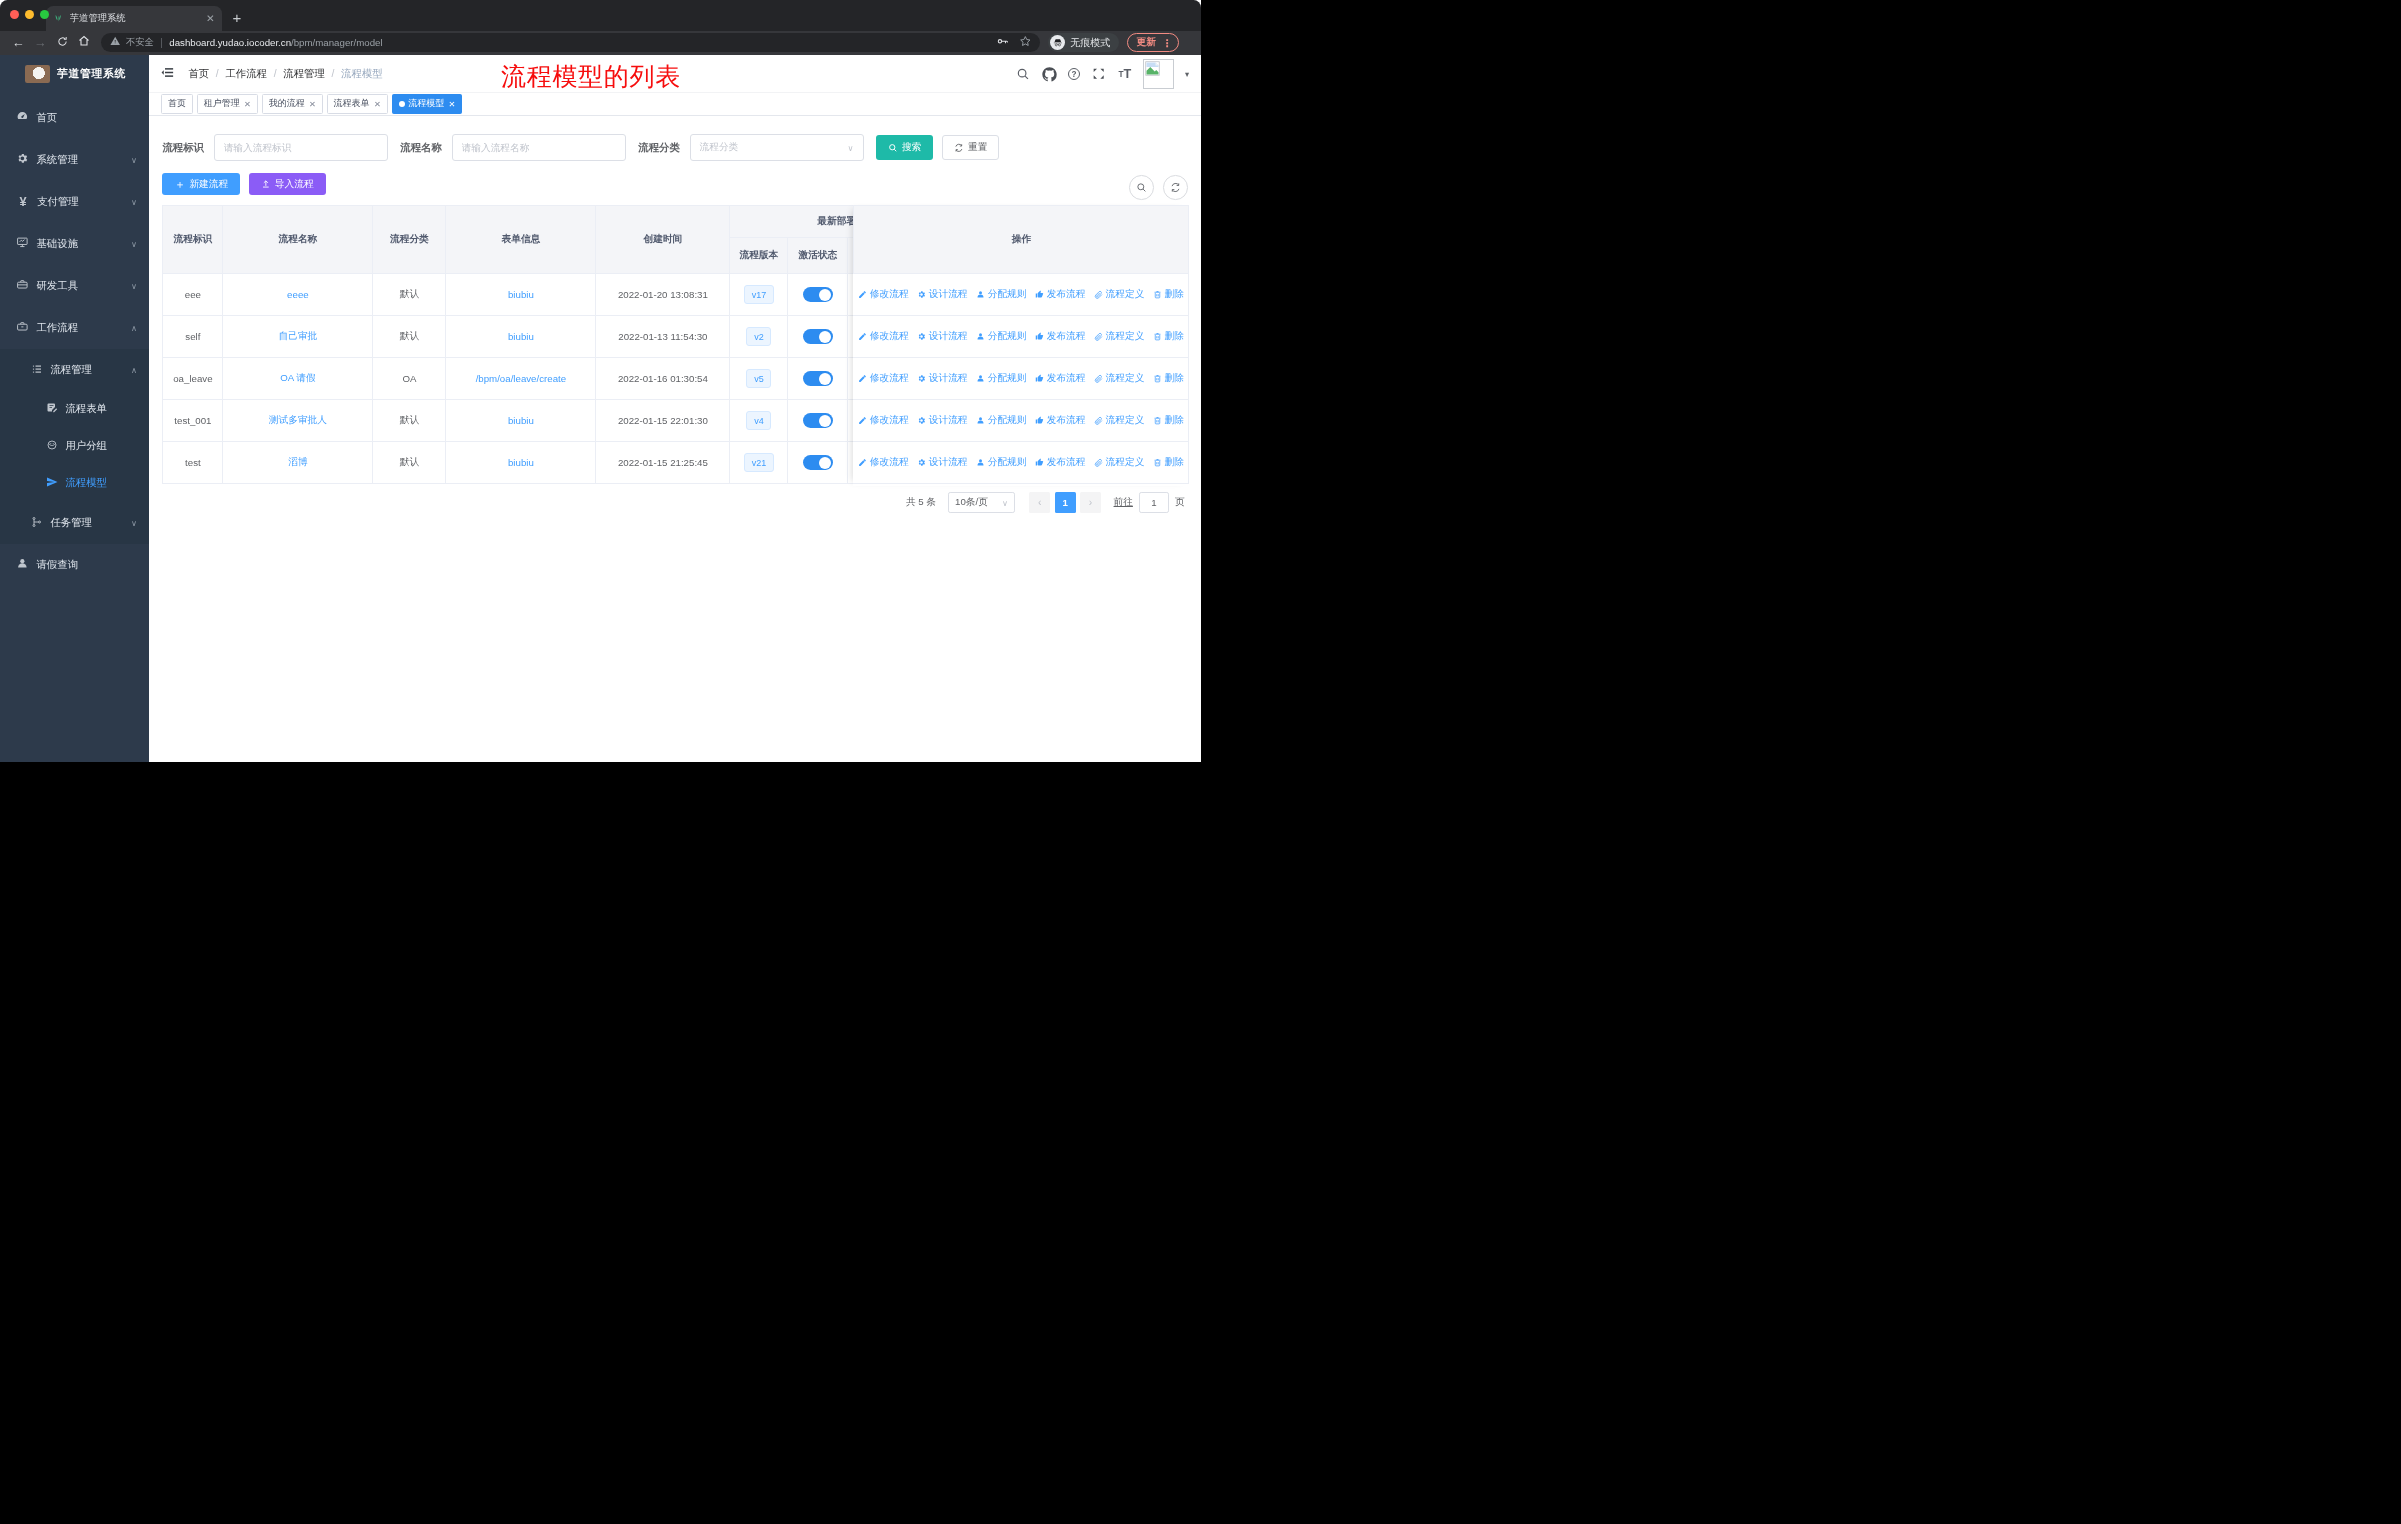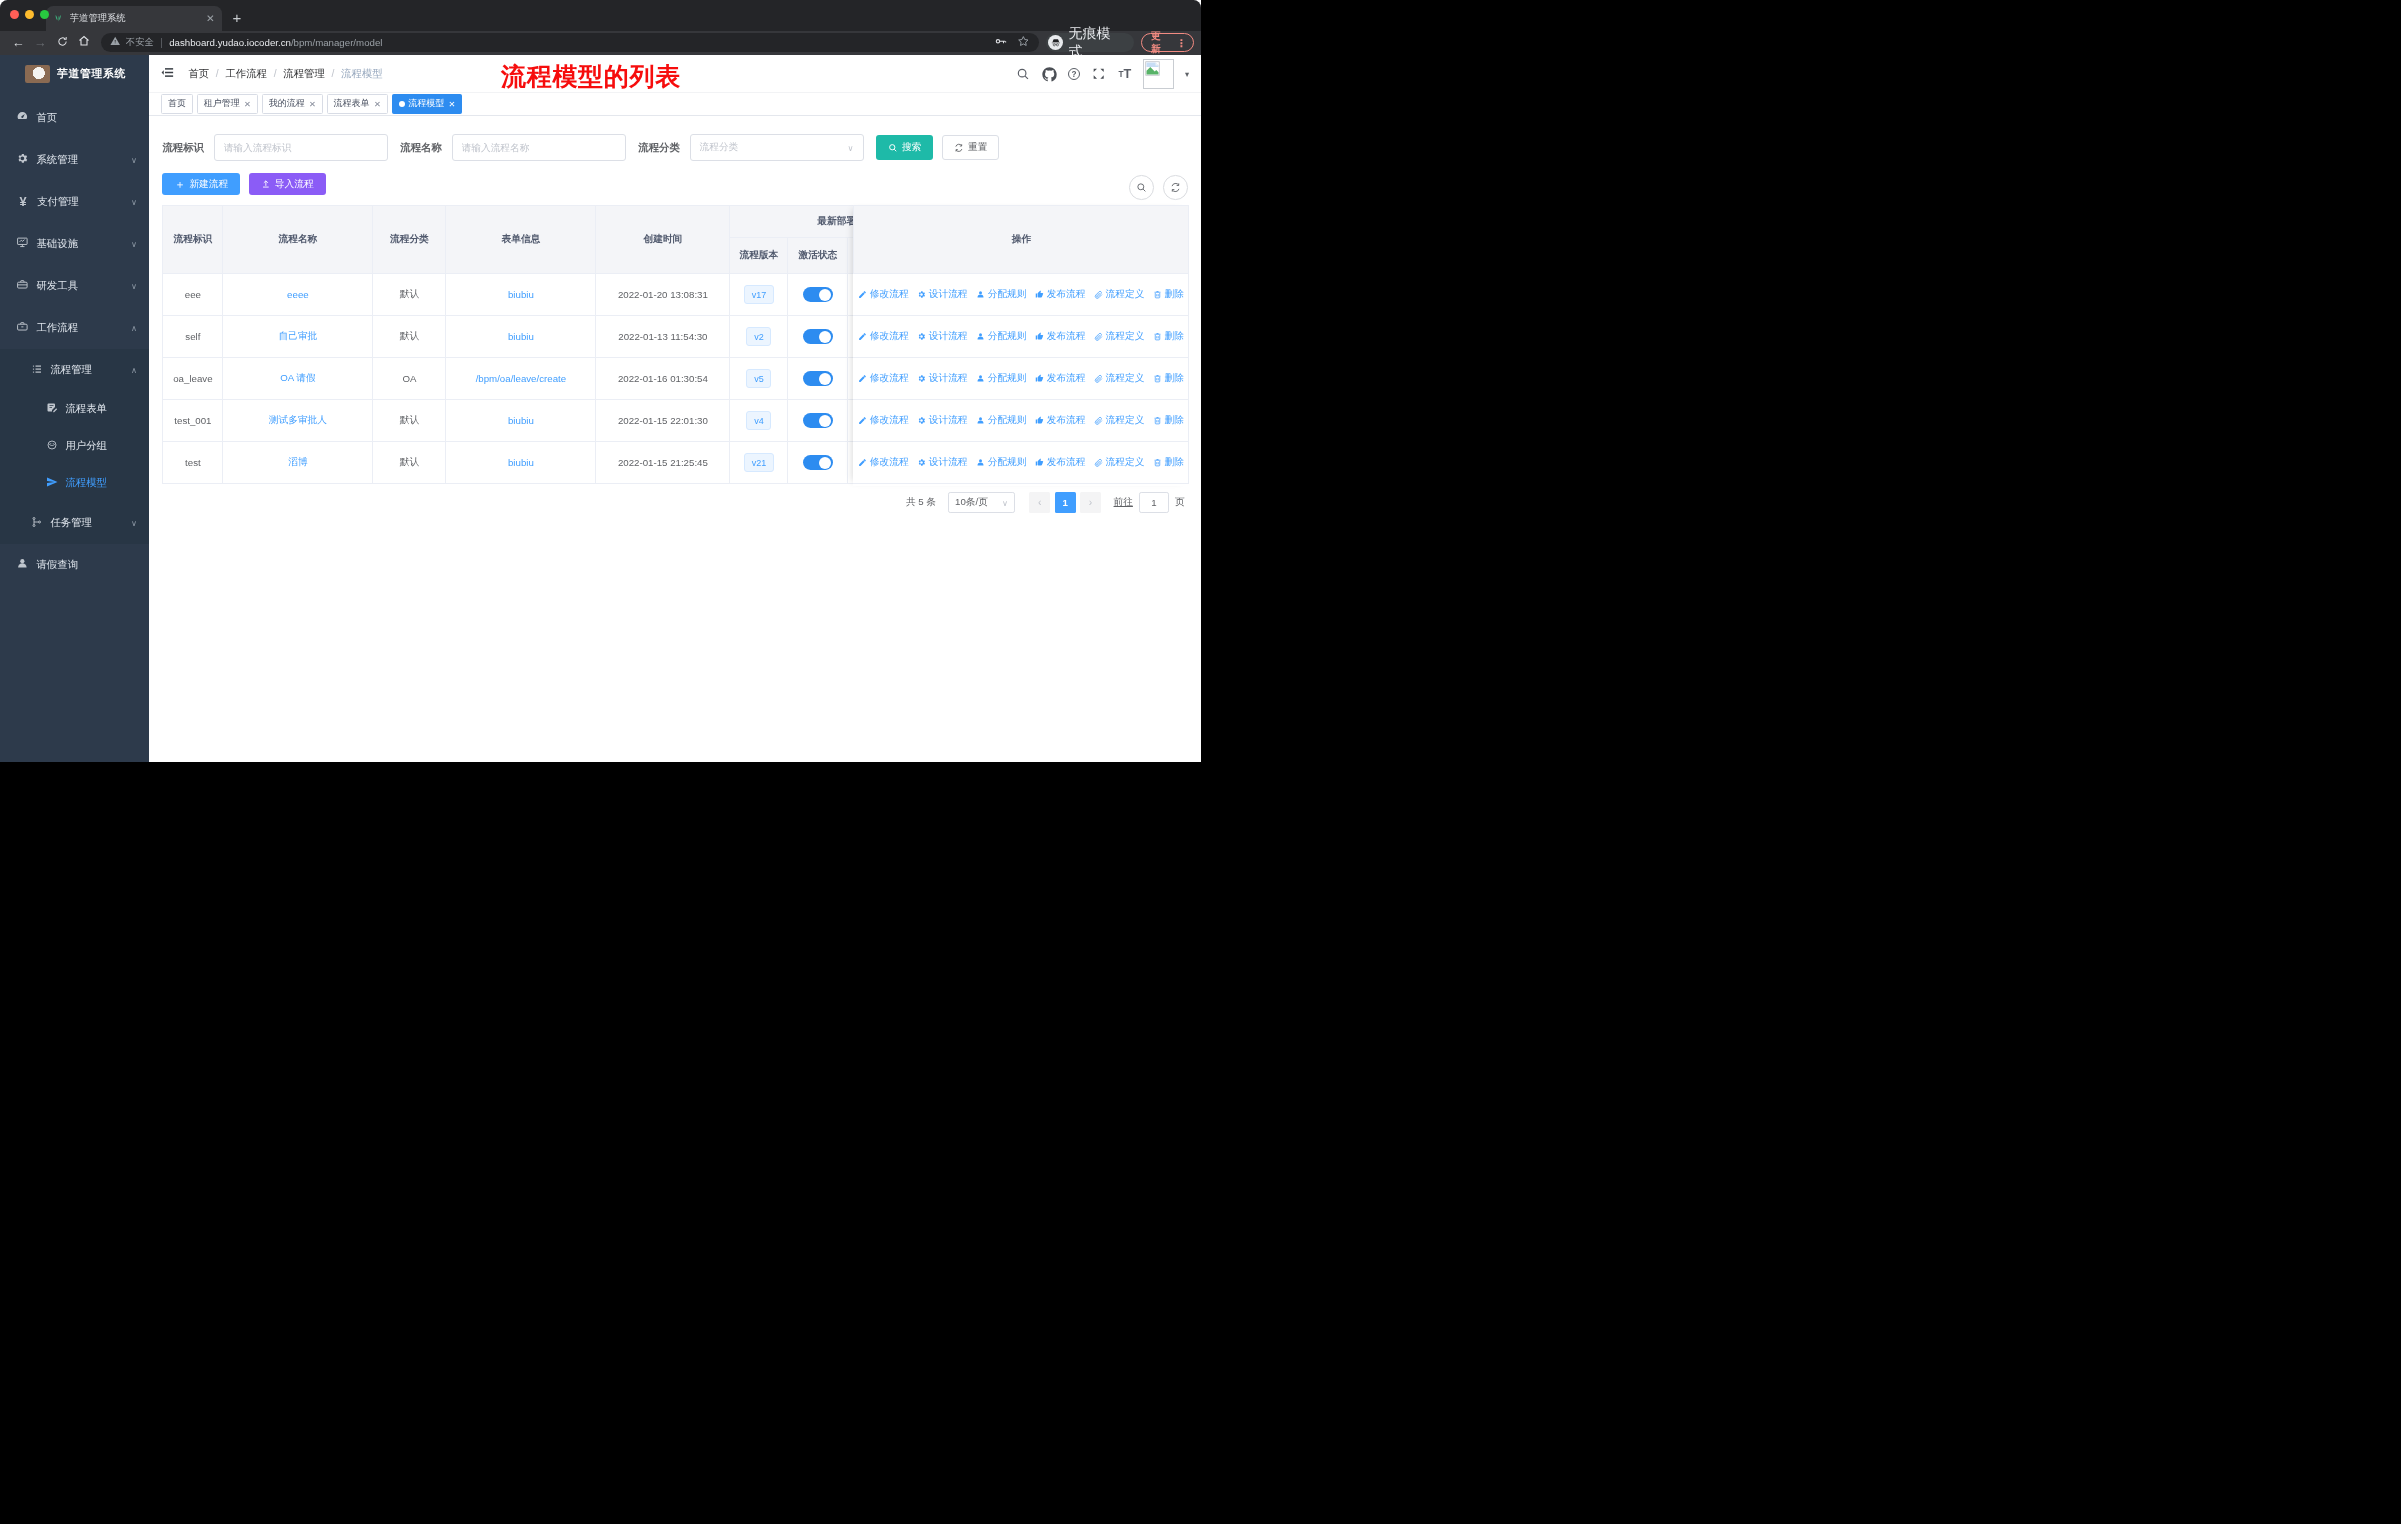--- a/index.html
+++ b/index.html
@@ -25,21 +25,21 @@
     display:flex; align-items:center; padding:0 9px; gap:5.2px; }
   .sec-label { color:#9aa0a6; font-size:9.3px; }
   .omni-div { width:0.7px; height:10.4px; background:#55585d; margin:0 2.2px; }
   .url { font-size:9.7px; color:#e8eaed; white-space:nowrap; overflow:hidden; flex:1; }
   .url .path { color:#9aa0a6; }
   .omni-right { display:flex; align-items:center; gap:10.4px; }
   .incog { margin-left:7.4px; height:19.4px; background:#3c4043; border-radius:9.7px; display:flex;
     align-items:center; gap:5.2px; padding:0 9px 0 2.2px; }
   .incog-circle { width:15px; height:15px; border-radius:50%; background:#e8eaed; display:flex;
     align-items:center; justify-content:center; }
-  .incog-label { color:#e8eaed; font-size:14px; }
+  .incog-label { color:#e8eaed; font-size:10px; }
   .update-pill { margin-left:7.4px; height:19.4px; border:1.5px solid #f28b82; border-radius:10.4px;
     display:flex; align-items:center; gap:6px; padding:0 6px 0 9px; color:#f28b82;
     font-size:9.7px; font-weight:700; }
   .update-dots { font-size:10.4px; letter-spacing:0; }
 
   
   .app { position:absolute; top:55px; left:0; right:0; bottom:0; display:flex; }
   .sidebar { width:149px; background:#2d3a4b; color:#dfe4ea; flex-shrink:0; }
   .logo-row { height:37px; display:flex; align-items:center; padding-left:24.6px; gap:7.4px; }
   .logo-img { width:25px; height:18px; border-radius:2.2px;
@@ -60,21 +60,21 @@
 
   .main { flex:1; position:relative; background:#fff; }
 
   
   .page-header { position:absolute; top:0; left:0; right:0; height:38px; background:#fff;
     display:flex; align-items:center; border-bottom:0.7px solid #f2f3f5; }
   .hamburger { margin-left:11px; color:#3a3f45; }
   .breadcrumb { display:flex; align-items:center; margin-left:13.4px; font-size:10.4px; color:#303133; gap:6.7px; }
   .bc-sep { color:#c0c4cc; }
   .bc-last { color:#97a8be; }
-  .annotation { position:absolute; left:352px; top:4.5px; font-size:25px; font-weight:700;
+  .annotation { position:absolute; left:352px; top:4.5px; font-size:25px; font-weight:400;
     color:#f60d0d; letter-spacing:0.7px; white-space:nowrap; }
   .hd-icons { position:absolute; right:0; top:0; height:38px; display:flex; align-items:center; gap:11px;
     padding-right:12px; color:#5a5e66; }
   .hicon { width:15px; height:15px; display:flex; align-items:center; justify-content:center; }
   .help-circ { width:12.7px; height:12.7px; border:1.2px solid #5a5e66; border-radius:50%; font-size:8.2px;
     font-weight:700; display:flex; align-items:center; justify-content:center; }
   .tt { font-weight:700; }
   .tt .t1 { font-size:8.2px; } .tt .t2 { font-size:12.7px; }
   .avatar-box { width:30.5px; height:30px; border:0.7px solid #c9cdd2; background:#fff; position:relative; }
   .avatar-caret { color:#5f6368; font-size:8.2px; }

